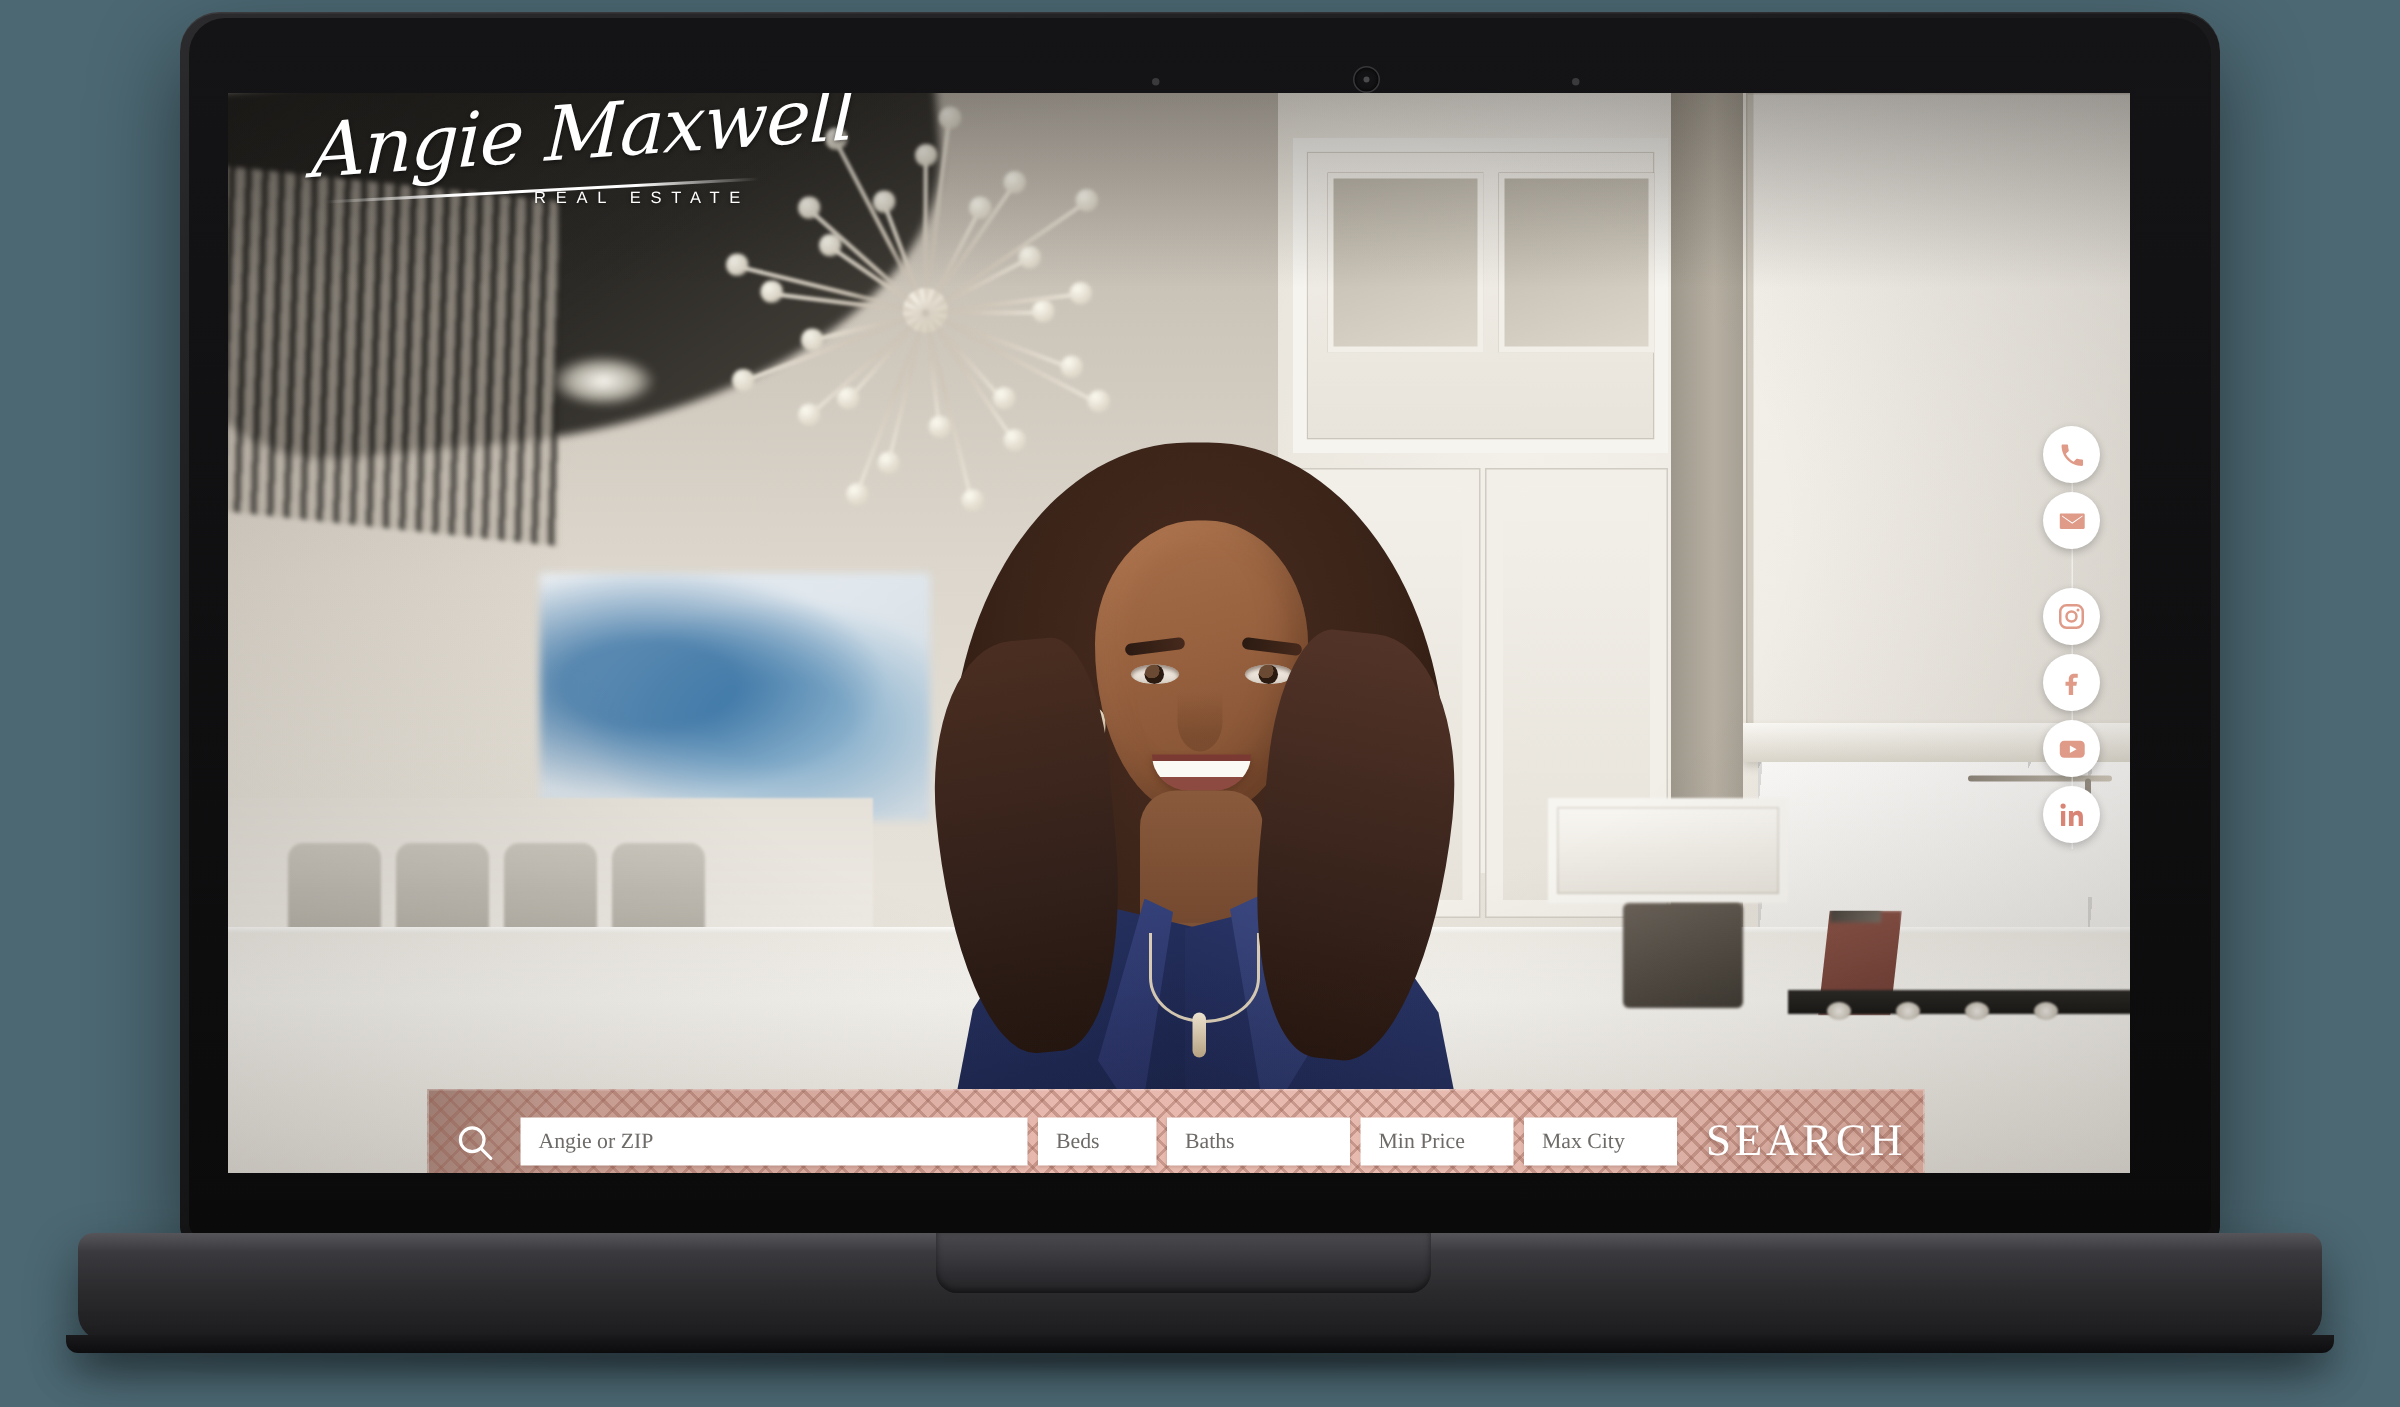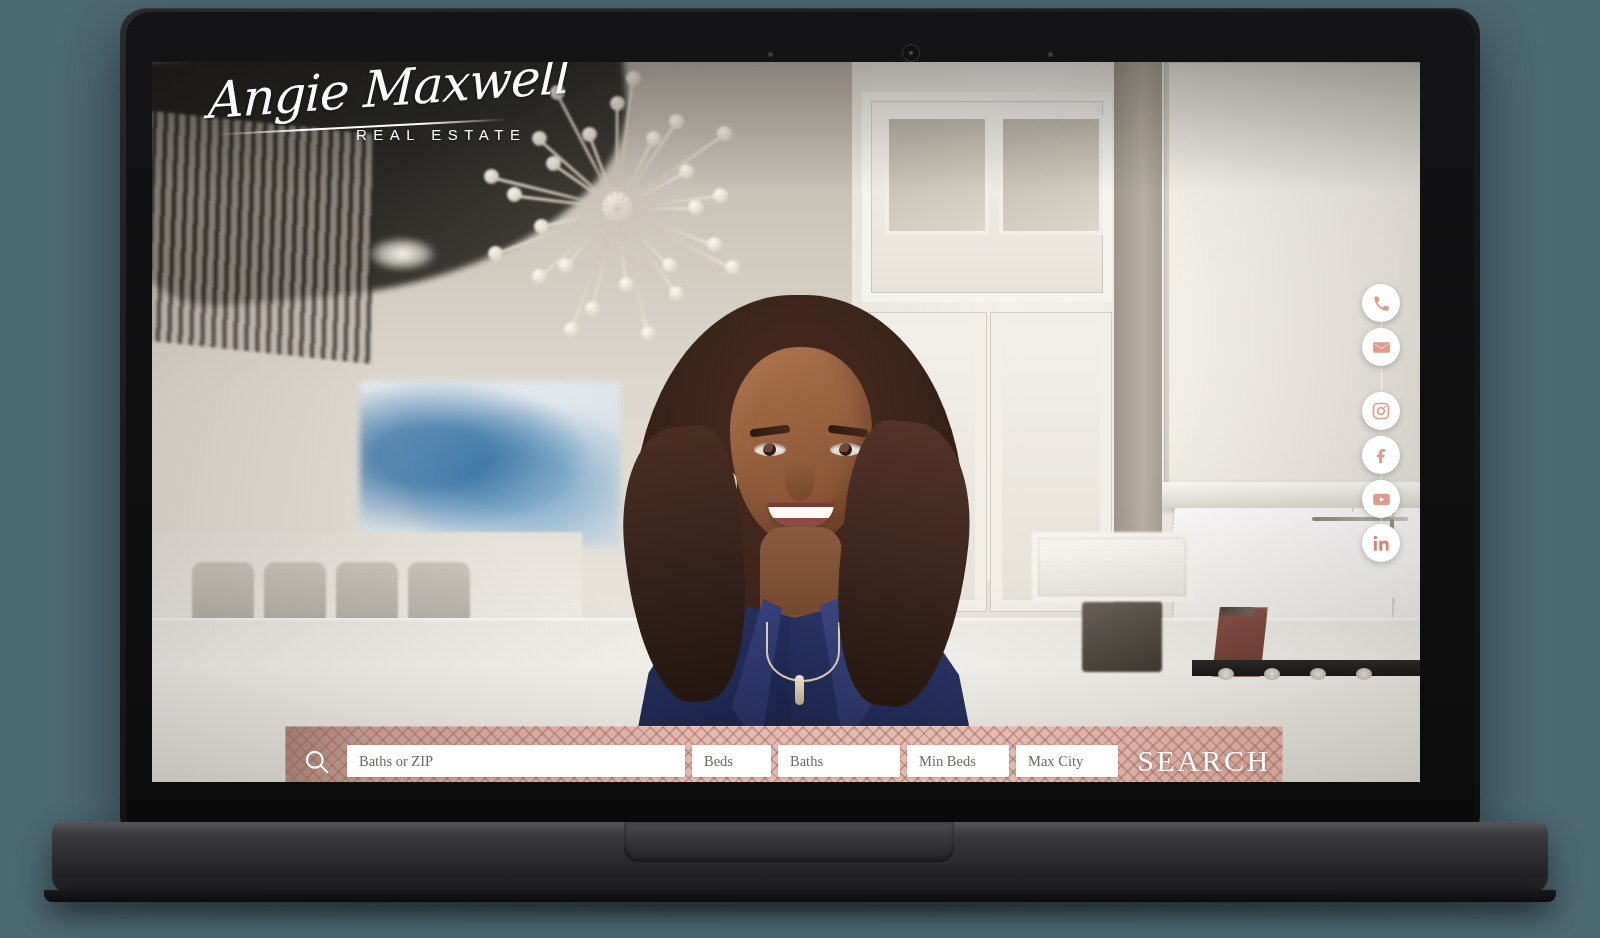--- a/index.html
+++ b/index.html
@@ -313,21 +313,21 @@
     transform-origin:left center;
   }
   .logo-underline{
     position:absolute;left:8px;top:58px;width:290px;height:2px;
     background:linear-gradient(90deg,rgba(255,255,255,0),#ffffff 30%,#ffffff 72%,rgba(255,255,255,0));
     transform:rotate(-3deg);
   }
   .logo-sub{
     position:absolute;left:148px;top:58px;
     font-family:"Liberation Sans", sans-serif;
-    font-size:15px;letter-spacing:6.5px;color:#fff;font-weight:400;
+    font-size:11px;letter-spacing:6.5px;color:#fff;font-weight:400;
     text-shadow:0 1px 3px rgba(0,0,0,.55);
   }
   .nav{
     position:absolute;right:62px;top:18px;display:flex;gap:30px;align-items:center;
   }
   .nav a{
     font-family:"Liberation Serif", serif;
     color:#ffffff;font-size:16.5px;letter-spacing:1.3px;text-decoration:none;
     text-shadow:0 1px 4px rgba(0,0,0,.6);white-space:nowrap;
   }
@@ -604,30 +604,30 @@
 
     <div class="search-bar">
       <div class="search-icon-wrap">
         <svg width="27" height="27" viewBox="0 0 24 24" fill="none" stroke="#ffffff" stroke-width="1.9" aria-hidden="true">
           <circle cx="10.5" cy="10.5" r="7"></circle>
           <line x1="15.6" y1="15.6" x2="21.5" y2="21.5" stroke-linecap="round"></line>
         </svg>
       </div>
 
       <div class="field city">
-        <span>Baths or ZIP</span>
+        <span>Angie or ZIP</span>
       </div>
       <div class="field beds">
         <span>Beds</span>
       </div>
       <div class="field baths">
         <span>Baths</span>
       </div>
       <div class="field minp">
-        <span>Min Beds</span>
+        <span>Min Price</span>
       </div>
       <div class="field maxp">
         <span>Max City</span>
       </div>
       <div class="search-btn">SEARCH</div>
     </div>
 
   </div>
 
   <div class="base"></div>

